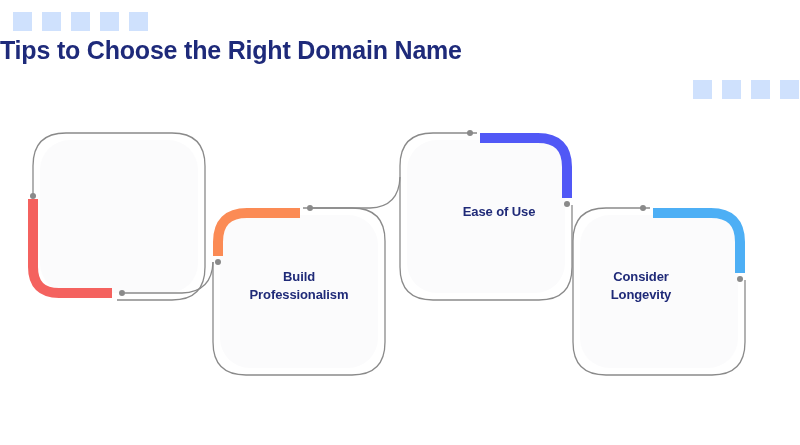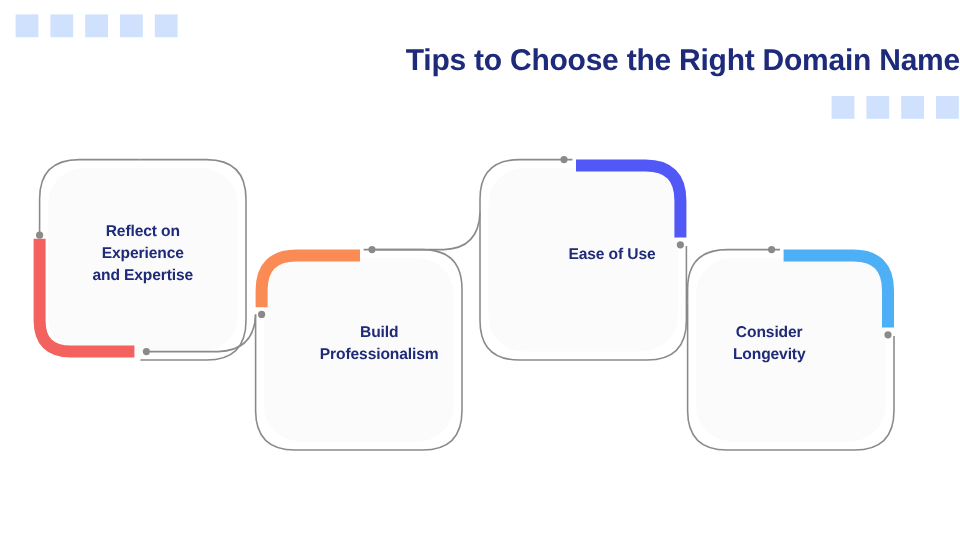--- a/index.html
+++ b/index.html
@@ -29,21 +29,21 @@
   .deco-sq {
     width: 19px;
     height: 19px;
     background: #cfe1fd;
   }
   #page-title {
     position: absolute;
     left: 0;
     top: 36px;
     width: 800px;
-    text-align: right;
+    text-align: left;
     font-size: 25px;
     font-weight: bold;
     color: #1e2a7a;
     letter-spacing: -0.2px;
   }
   #diagram {
     position: absolute;
     left: 0;
     top: 0;
   }
@@ -124,25 +124,22 @@
 
     <rect x="580" y="215" width="158" height="153" rx="30" ry="30" fill="#fbfbfc"></rect>
 
     <path d="M 653 213 L 711 213 Q 740 213 740 242 L 740 273" fill="none" stroke="#4daff5" stroke-width="10" stroke-linecap="butt"></path>
 
     <circle cx="643" cy="208" r="3" fill="#8a8a8a"></circle>
     <circle cx="740" cy="279" r="3" fill="#8a8a8a"></circle>
 
   </svg>
 
-  <div class="card-label" style="left:33px; top:184px; width:172px;">Reflect on
-Experience
-and Expertise</div>
 
-  <div class="card-label" style="left:213px; top:268px; width:172px;padding-left:17px;">Build
+  <div class="card-label" style="left:213px; top:268px; width:172px;">Build
 Professionalism</div>
 
-  <div class="card-label" style="left:424px; top:203px; width:172px;">Ease of Use</div>
+  <div class="card-label" style="left:413px; top:203px; width:172px;">Ease of Use</div>
 
   <div class="card-label" style="left:573px; top:268px; width:136px;">Consider
 Longevity</div>
 
 </div>
 
 </body></html>

